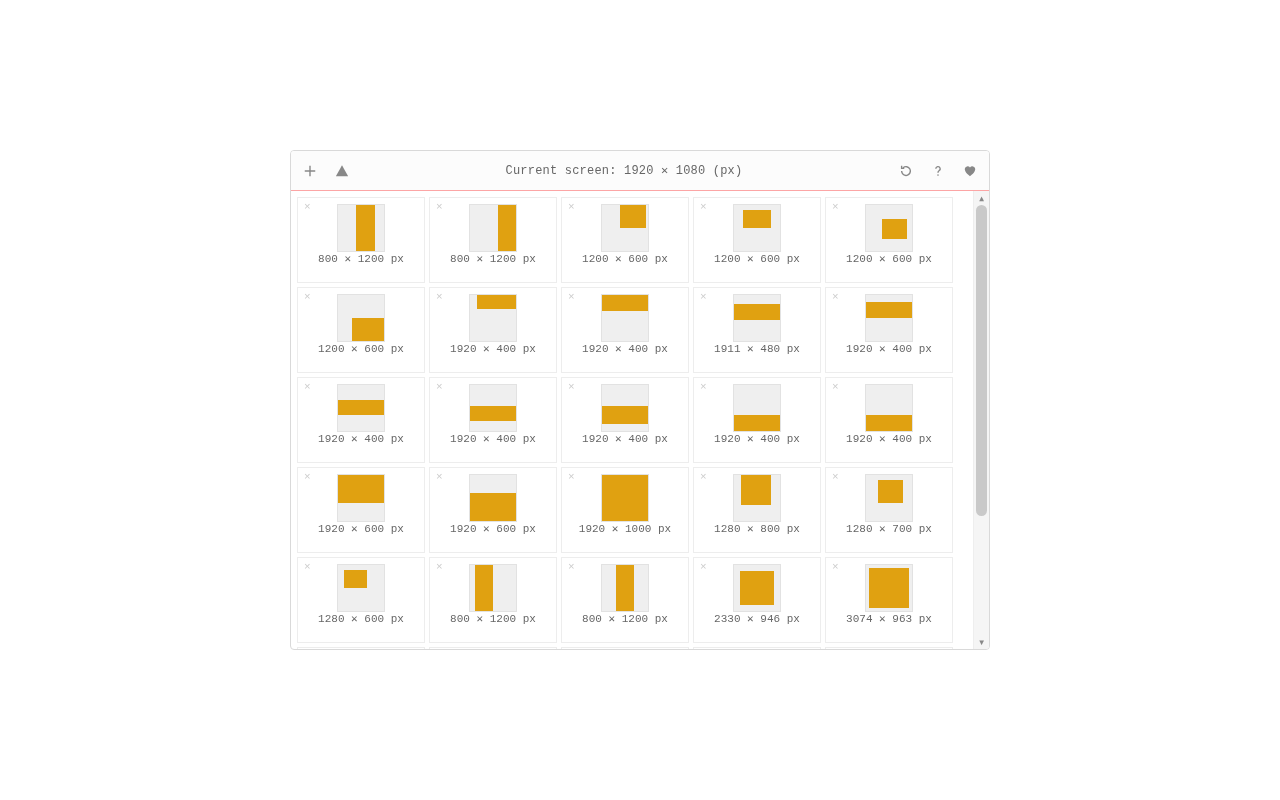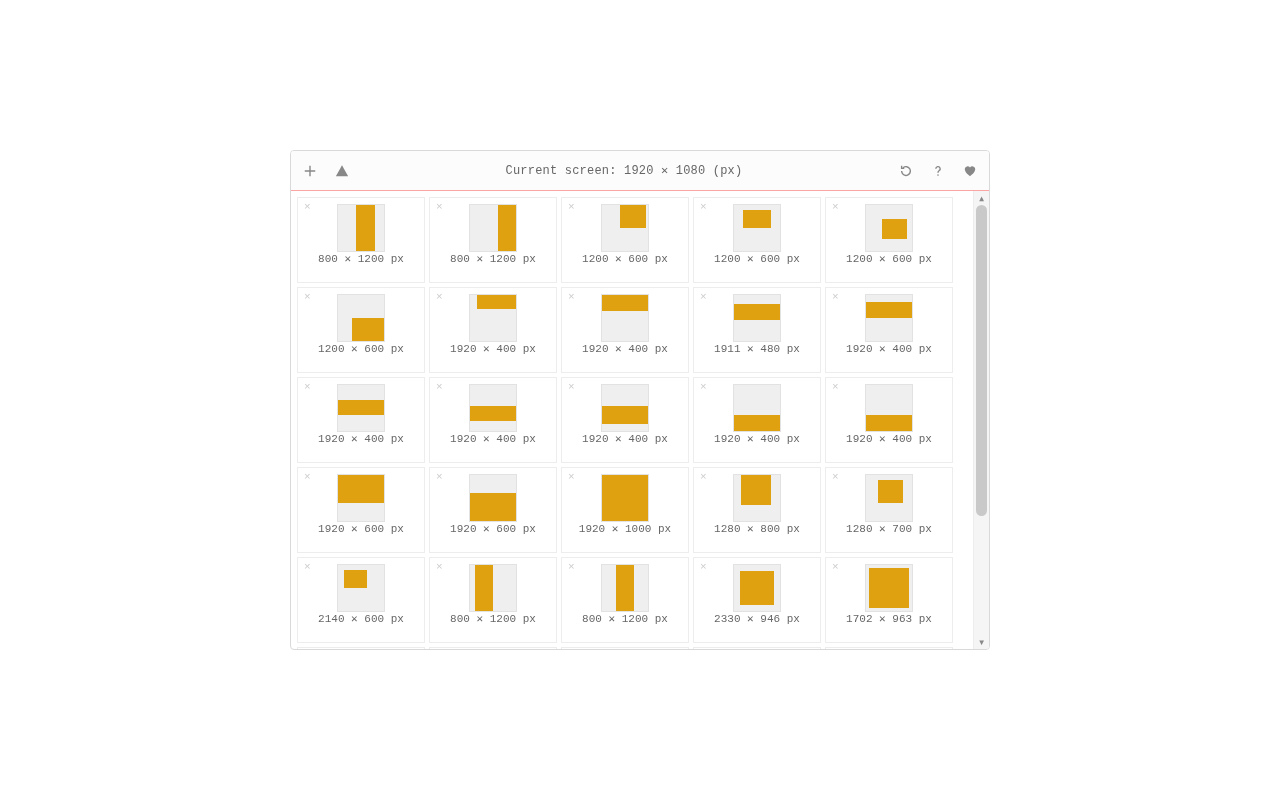--- a/index.html
+++ b/index.html
@@ -298,21 +298,21 @@
             <div class="thumb">
               <div class="slice" style="top: 10%; left: 25%; width: 55%; height: 50%;"></div>
             </div>
             <div class="label">1280 ✕ 700 px</div>
           </div>
           <div class="card">
             <span class="close">×</span>
             <div class="thumb">
               <div class="slice" style="top: 10%; left: 12%; width: 50%; height: 40%;"></div>
             </div>
-            <div class="label">2140 ✕ 600 px</div>
+            <div class="label">1280 ✕ 600 px</div>
           </div>
           <div class="card">
             <span class="close">×</span>
             <div class="thumb">
               <div class="slice" style="top: 0%; left: 10%; width: 40%; height: 100%;"></div>
             </div>
             <div class="label">800 ✕ 1200 px</div>
           </div>
           <div class="card">
             <span class="close">×</span>
@@ -326,21 +326,21 @@
             <div class="thumb">
               <div class="slice" style="top: 12%; left: 12%; width: 76%; height: 76%;"></div>
             </div>
             <div class="label">2330 ✕ 946 px</div>
           </div>
           <div class="card">
             <span class="close">×</span>
             <div class="thumb">
               <div class="slice" style="top: 6%; left: 6%; width: 88%; height: 88%;"></div>
             </div>
-            <div class="label">1702 ✕ 963 px</div>
+            <div class="label">3074 ✕ 963 px</div>
           </div>
           <div class="card" style="height: 10px; overflow: hidden;"></div>
           <div class="card" style="height: 10px; overflow: hidden;"></div>
           <div class="card" style="height: 10px; overflow: hidden;"></div>
           <div class="card" style="height: 10px; overflow: hidden;"></div>
           <div class="card" style="height: 10px; overflow: hidden;"></div>
         </div>
     </div>
     <div class="scrollbar">
       <div class="scroll-arrow" style="top:0">▴</div>

